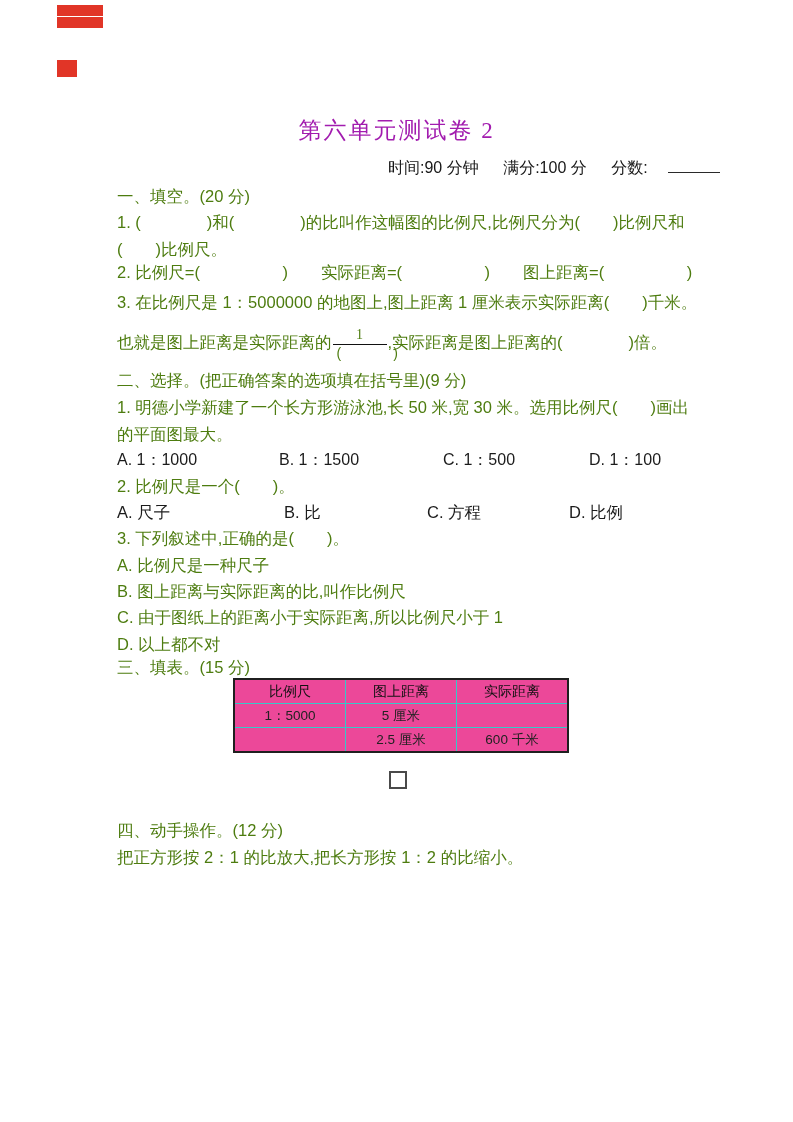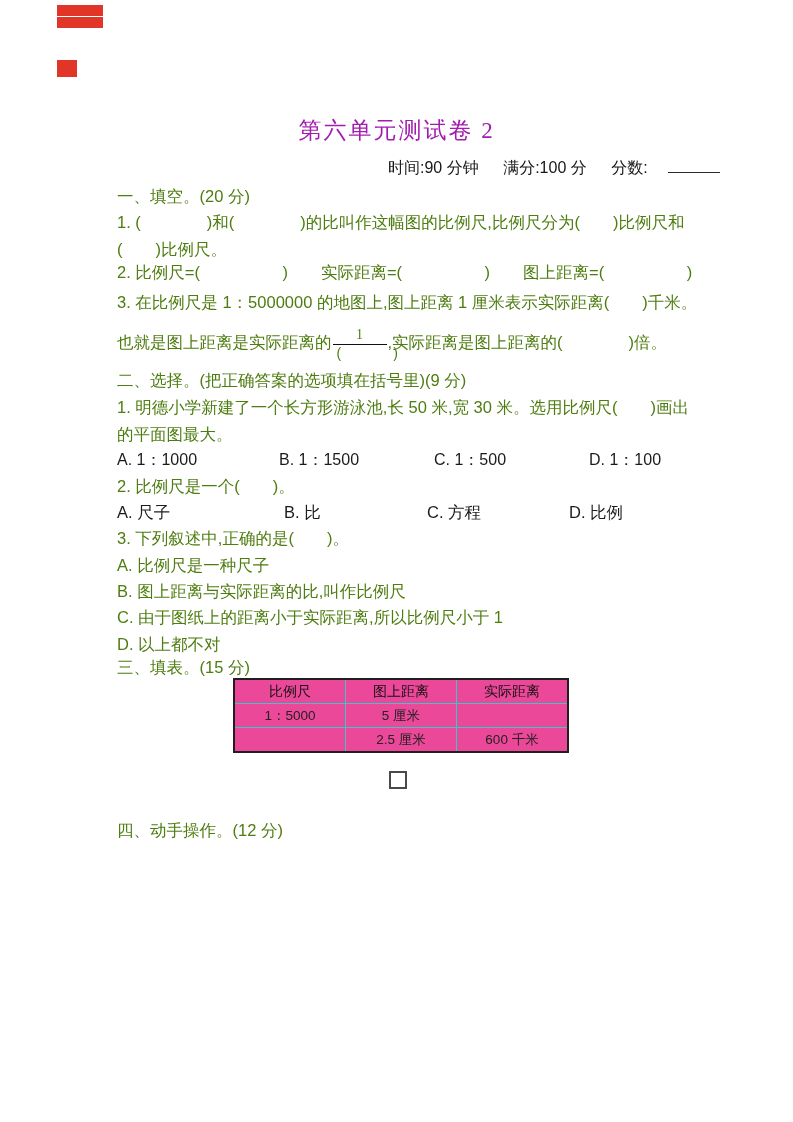--- a/index.html
+++ b/index.html
@@ -87,21 +87,21 @@
   <div class="line" style="top:324px;height:36px;line-height:36px;">
     <span>也就是图上距离是实际距离的</span><span class="frac"><span class="num">1</span><span class="den">(　　)</span></span><span>,实际距离是图上距离的(　　　　)倍。</span>
   </div>
 
   <div class="line" style="top:370px;">二、选择。(把正确答案的选项填在括号里)(9 分)</div>
   <div class="line" style="top:397px;">1. 明德小学新建了一个长方形游泳池,长 50 米,宽 30 米。选用比例尺(　　)画出</div>
   <div class="line" style="top:424px;">的平面图最大。</div>
   <div class="opts" style="top:450px;">
     <span style="left:0;">A.  1：1000</span>
     <span style="left:162px;">B.  1：1500</span>
-    <span style="left:317px;">C.  1：500</span>
+    <span style="left:326px;">C.  1：500</span>
     <span style="left:472px;text-align:center;">D.  1：100</span>
   </div>
   <div class="line" style="top:476px;">2. 比例尺是一个(　　)。</div>
   <div class="opts" style="top:502px;font-size:16.5px;">
     <span style="left:0;">A. 尺子</span>
     <span style="left:167px;">B. 比</span>
     <span style="left:310px;">C. 方程</span>
     <span style="left:452px;">D. 比例</span>
   </div>
   <div class="line" style="top:528px;">3. 下列叙述中,正确的是(　　)。</div>
@@ -126,14 +126,15 @@
     <tr>
       <td></td>
       <td>2.5 厘米</td>
       <td>600 千米</td>
     </tr>
   </tbody>
     </table>
   <div id="table-handle"></div>
 
   <div class="line" style="top:820px;">四、动手操作。(12 分)</div>
+  <div class="line" style="top:847px;">把正方形按 2：1 的比放大,把长方形按 1：2 的比缩小。</div>
 
 </div>
 
 </body></html>

